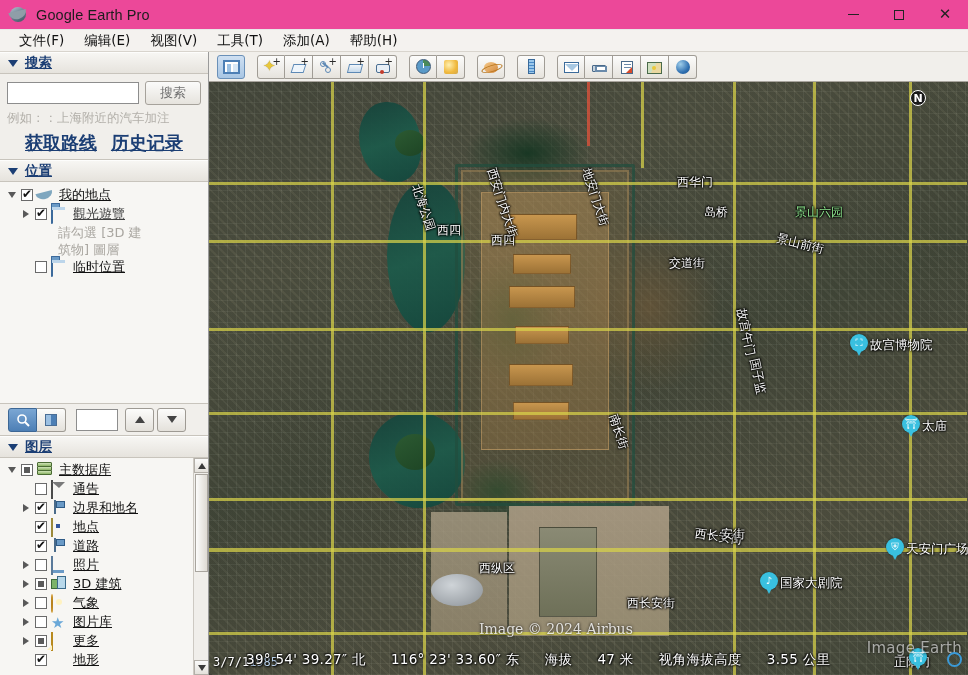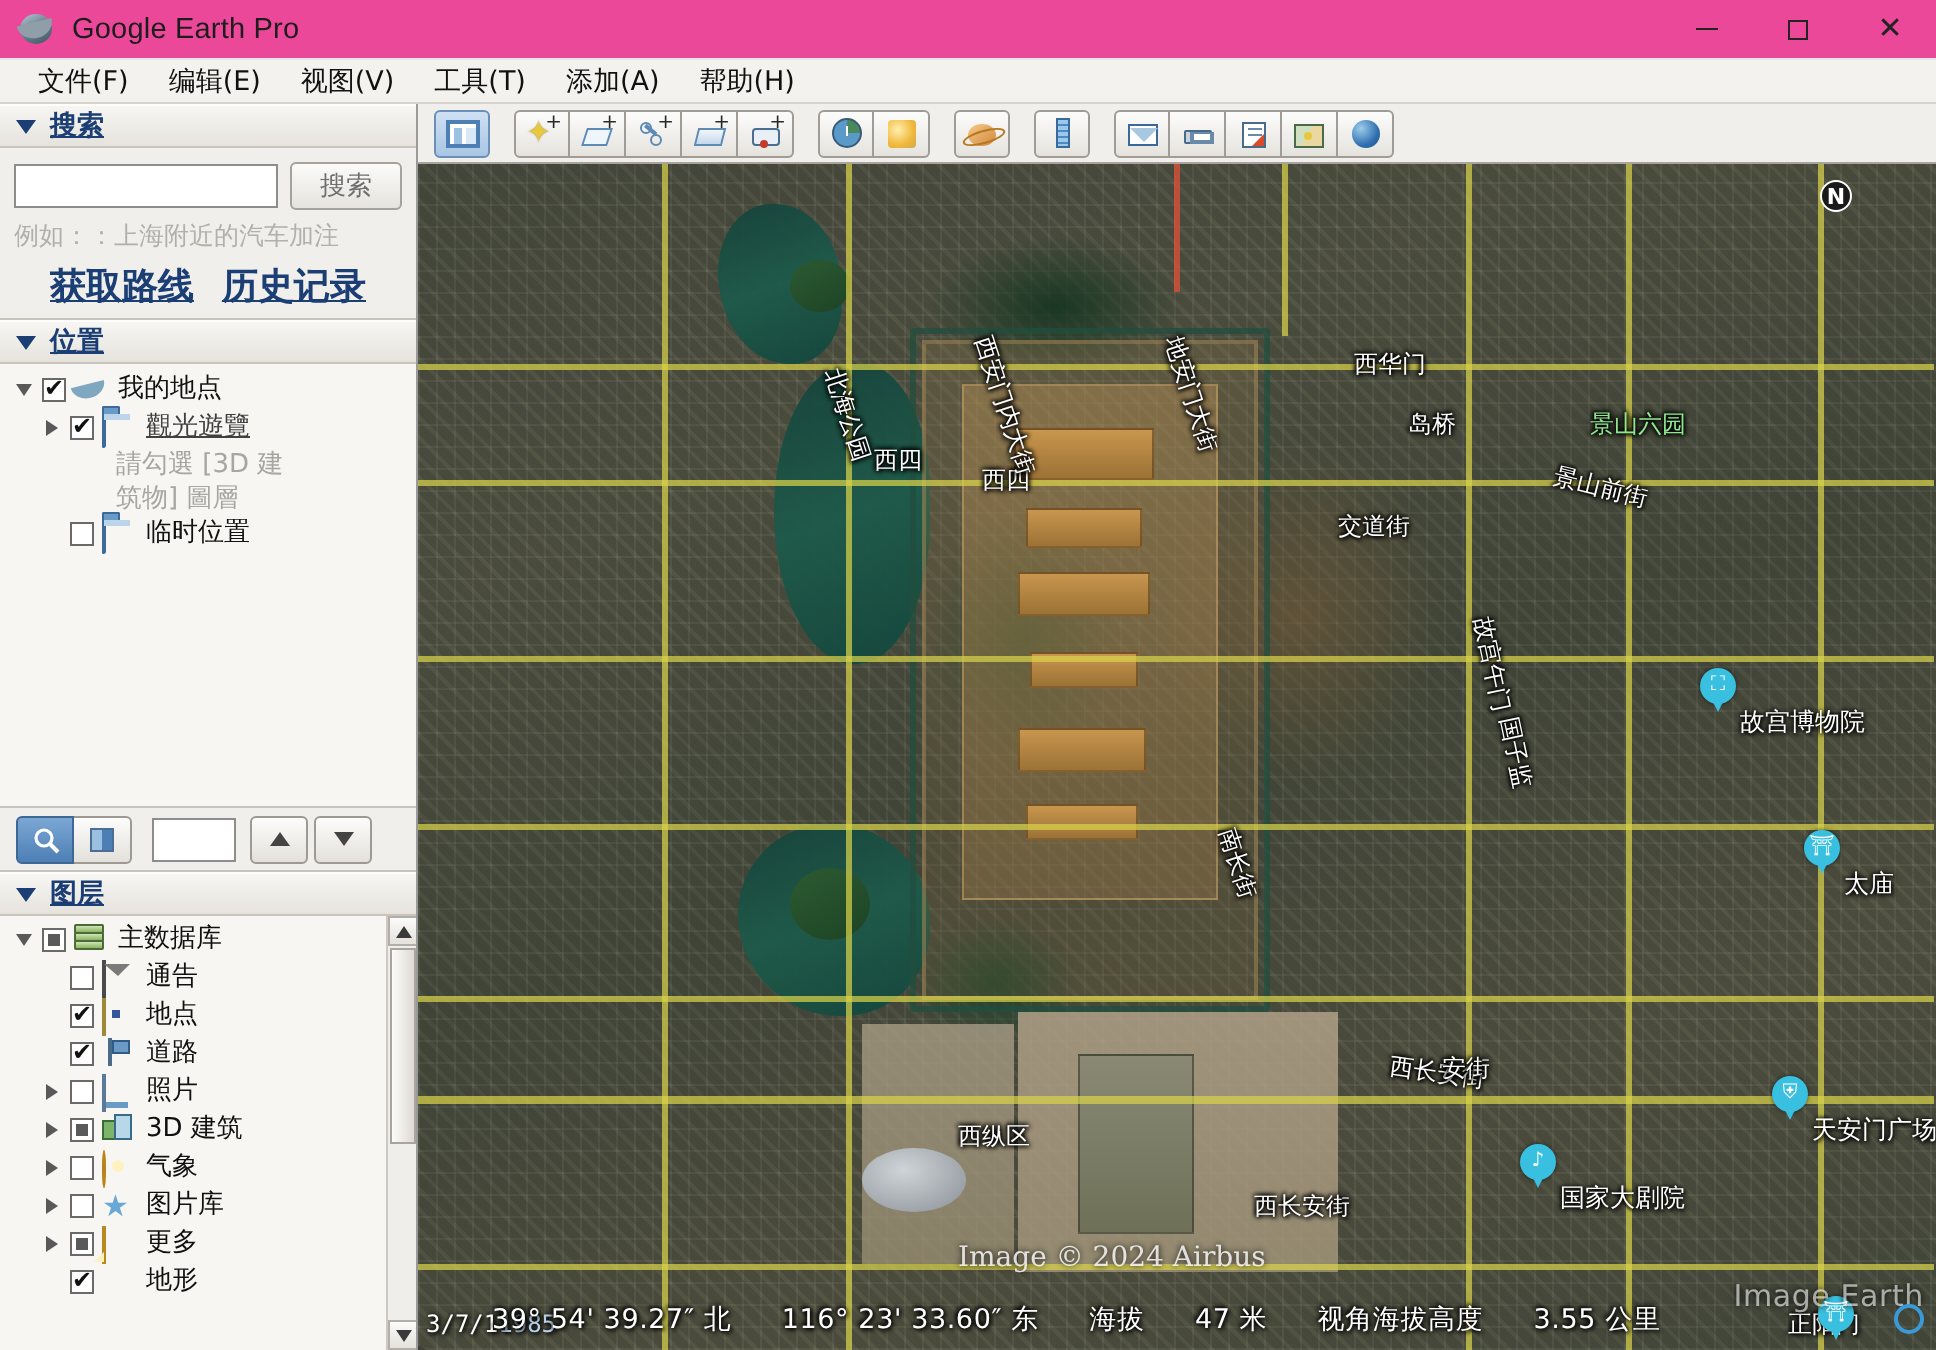--- a/index.html
+++ b/index.html
@@ -236,20 +236,21 @@
   }
   .ico-folder::after {
     content:""; position:absolute; left:0px; top:1px;
     width:13px; height:3px; background:#bcd5ea;
   }
   .tree-label {
     font-size: 13px; color: #111;
     font-family: "DejaVu Sans", "Liberation Sans", sans-serif;
     line-height: 16px;
     white-space: nowrap;
+    text-decoration: underline;
   }
   .tree-label.link { color: #404040; text-decoration: underline; }
   .tree-sub {
     font-size: 13px; color: #a9a6a0;
     font-family: "DejaVu Sans", "Liberation Sans", sans-serif;
     line-height: 17px;
     padding-left: 58px;
     max-width: 152px;
   }
 
@@ -575,21 +576,21 @@
   .pin-body::after {
     content: "";
     position: absolute; left: 5px; top: 14px;
     width: 0; height: 0;
     border-left: 4px solid transparent;
     border-right: 4px solid transparent;
     border-top: 8px solid #39c0e0;
   }
   .pin-glyph { font-size: 10px; color: #fff; line-height: 10px; font-family: "DejaVu Sans", sans-serif; z-index:1;}
   .poi-text {
-    margin-left: 2px; margin-top: 19px;
+    margin-left: 2px; margin-top: 3px;
     color: #fff; font-size: 12.5px;
     font-family: "DejaVu Sans", "Liberation Sans", sans-serif;
     text-shadow: 0 0 2px #000, 1px 1px 2px #000, -1px 0 2px #000;
     white-space: nowrap;
   }
   .compass {
     position: absolute; right: 42px; top: 8px;
     width: 16px; height: 16px; border-radius: 50%;
     background: #1a1a1a; color: #fff;
     font-size: 11px; font-weight: bold;
@@ -765,20 +766,28 @@
           <span class="tree-label">主数据库</span>
         </div>
 
         <div class="tree-row indent1">
           <span class="expander"></span>
           <span class="cb"></span>
           <span class="ico"><span class="li li-mail"></span></span>
           <span class="tree-label">通告</span>
         </div>
 
+        <div class="tree-row indent1">
+          <span class="expander">
+              <span class="exp-right"></span>
+            </span>
+          <span class="cb checked"></span>
+          <span class="ico"><span class="li li-flag"><span class="pole"></span><span class="fl"></span></span></span>
+          <span class="tree-label">边界和地名</span>
+        </div>
 
         <div class="tree-row indent1">
           <span class="expander"></span>
           <span class="cb checked"></span>
           <span class="ico"><span class="li li-point"></span></span>
           <span class="tree-label">地点</span>
         </div>
 
         <div class="tree-row indent1">
           <span class="expander"></span>

